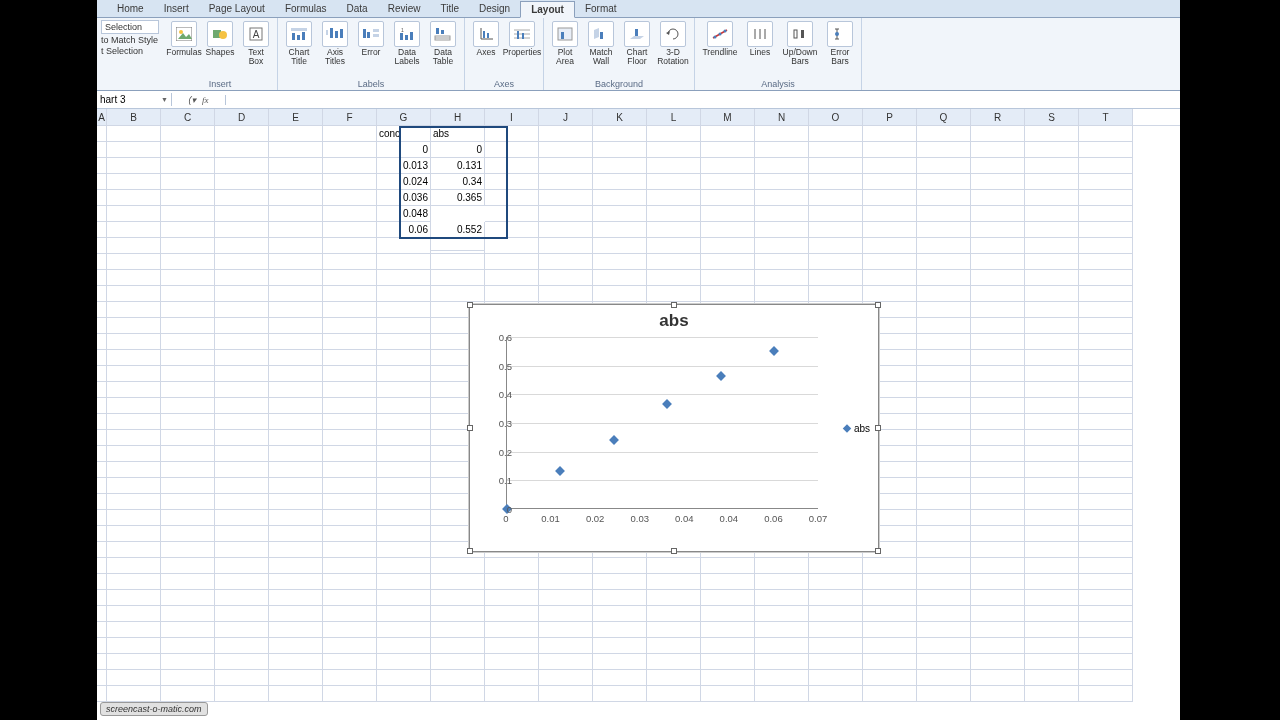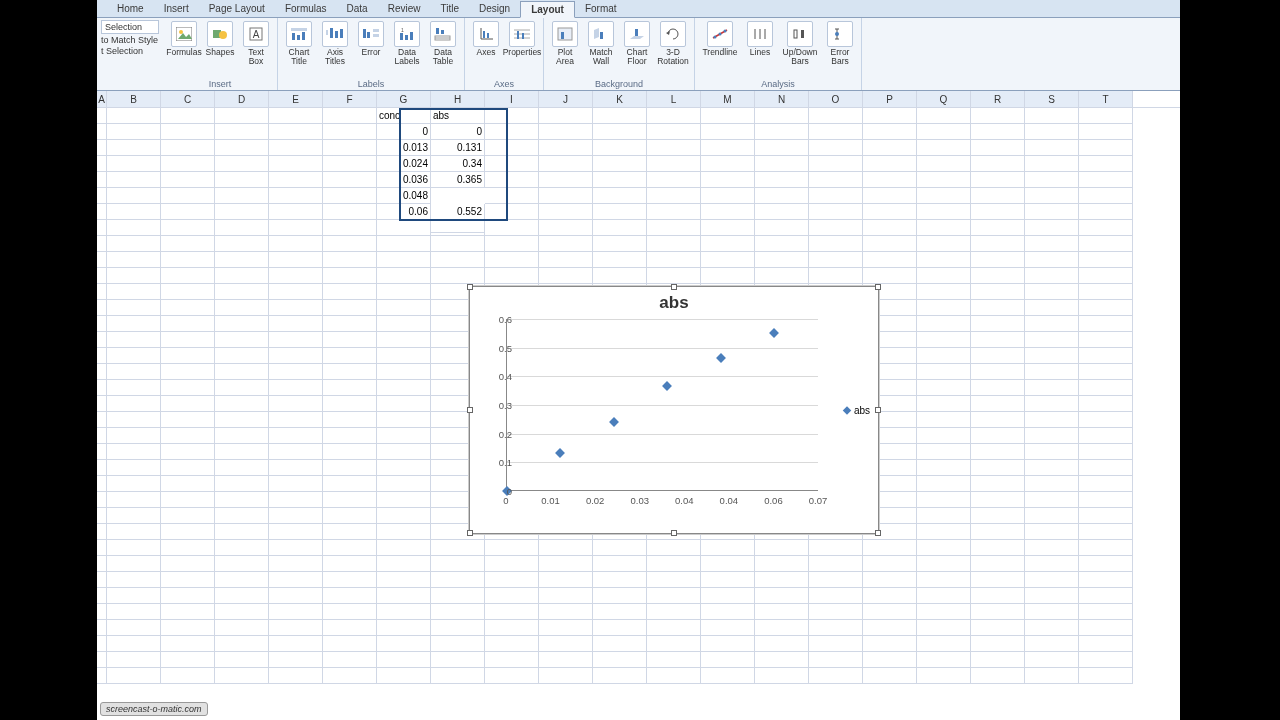--- a/index.html
+++ b/index.html
@@ -305,20 +305,31 @@
             </div>
             <div class="lbl">Error
 Bars</div>
           </div>
       </div>
       <div class="group-label">Analysis</div>
     </div>
 
   </div>
 
+  <div class="fbar">
+    <div class="namebox">
+        <span>hart 3</span>
+        <span class="dd">▼</span>
+      </div>
+    <div class="fx">
+        <span>(▾</span>
+        <span>fx</span>
+      </div>
+    <div class="formula"></div>
+  </div>
 
   <div class="grid">
     <div class="colheaders" id="colheaders">
         <div class="colh" style="width: 10px;">A</div>
         <div class="colh" style="width: 54px;">B</div>
         <div class="colh" style="width: 54px;">C</div>
         <div class="colh" style="width: 54px;">D</div>
         <div class="colh" style="width: 54px;">E</div>
         <div class="colh" style="width: 54px;">F</div>
         <div class="colh" style="width: 54px;">G</div>

